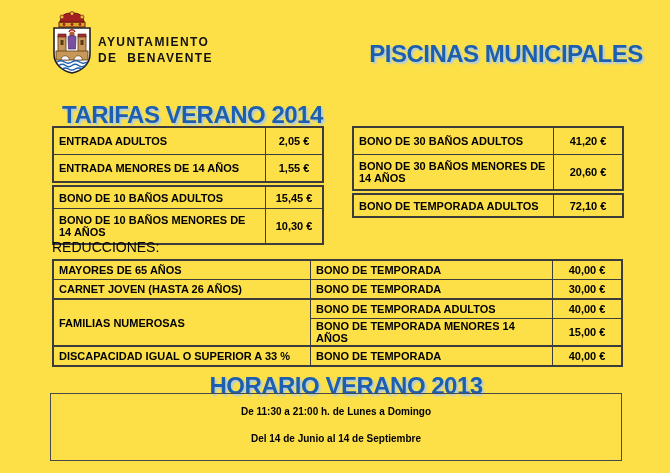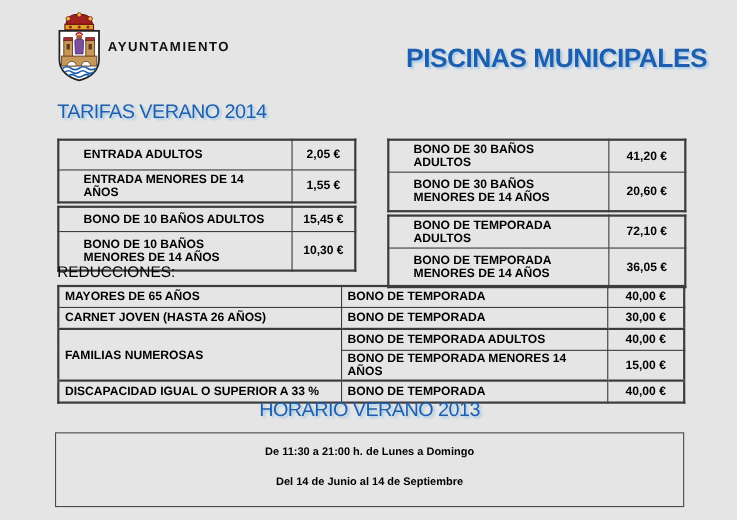--- a/index.html
+++ b/index.html
@@ -1,41 +1,41 @@
 <!DOCTYPE html>
 <html><head>
 <meta charset="utf-8">
 <style>
   html,body{margin:0;padding:0;background:#fff;}
   .page{
-    position:relative;width:670px;height:473px;background:#e5e5e5;overflow:hidden;
+    position:relative;width:670px;height:473px;background:#fde047;overflow:hidden;
     font-family:"Liberation Sans", sans-serif;color:#000;
   }
   
   .logo{position:absolute;left:49px;top:9px;width:46px;height:66px;}
   .org{position:absolute;left:98px;top:34px;font-size:12px;font-weight:bold;
        letter-spacing:1.4px;line-height:16px;color:#111;word-spacing:5px;}
   .main-title{
     position:absolute;left:356px;top:40px;width:300px;text-align:center;
     font-size:24px;font-weight:bold;color:#1d5fae;letter-spacing:-0.5px;
     text-shadow:2px 2px 2px #a9cbe9;white-space:nowrap;
   }
   .section-title{
-    position:absolute;font-size:18px;font-weight:normal;color:#1d5fae;
-    letter-spacing:-0.5px;text-shadow:2px 2px 2px #a9cbe9;white-space:nowrap;margin:0;
+    position:absolute;font-size:24px;font-weight:bold;color:#1d5fae;
+    letter-spacing:-0.5px;text-shadow:2px 2px 2px #a9cbe9;white-space:nowrap;margin:10px;
   }
   .tarifas-title{left:52px;top:91px;}
   .horario-title{left:50px;top:362px;width:572px;text-align:center;}
   
   .feebox{position:absolute;}
   .feebox table{border-collapse:collapse;width:100%;table-layout:fixed;}
   .feebox table + table{margin-top:2px;}
   .feebox td{
     border:1px solid #3c3c3c;font-size:11px;font-weight:bold;line-height:12px;
-    padding:2px 22px;vertical-align:middle;
+    padding:2px 5px;vertical-align:middle;
   }
   .feebox table{border:2px solid #3c3c3c;}
   td.prc{text-align:center;padding:2px 2px;}
   .t-left{left:52px;top:126px;width:272px;}
   .t-left td.prc{width:52px;}
   .t-right{left:352px;top:126px;width:272px;border-radius:14px;}
   .t-right td.prc{width:64px;}
   .row-1l td{height:22px;}
   .row-2l td{height:30px;}
   .row-s td{height:17px;}
@@ -97,20 +97,21 @@
 
     <g fill="none" stroke="#1d5fae" stroke-width="1.5">
       <path d="M8 53 q3.75 -2.6 7.5 0 t7.5 0 t7.5 0 t7.5 0"></path>
       <path d="M10 56.5 q3.25 -2.4 6.5 0 t6.5 0 t6.5 0 t6.5 0"></path>
       <path d="M13 60 q3.3 -2.2 6.6 0 t6.6 0 t6.6 0"></path>
     </g>
   </svg>
 
   <div class="org">
     <div>AYUNTAMIENTO</div>
+    <div>DE BENAVENTE</div>
   </div>
 
   <div class="main-title">PISCINAS MUNICIPALES</div>
 
   <h2 class="section-title tarifas-title">TARIFAS VERANO 2014</h2>
 
   <div class="feebox t-left">
     <table>
       <tbody>
           <tr class="row-1l">
@@ -148,24 +149,20 @@
         <td class="lbl">BONO DE 30 BAÑOS MENORES DE 14 AÑOS</td>
         <td class="prc">20,60 €</td>
       </tr>
     </tbody>
       </table>
     <table>
       <tbody>
           <tr class="row-s">
         <td class="lbl">BONO DE TEMPORADA ADULTOS</td>
         <td class="prc">72,10 €</td>
-      </tr>
-      <tr class="row-2l">
-        <td class="lbl">BONO DE TEMPORADA MENORES DE 14 AÑOS</td>
-        <td class="prc">36,05 €</td>
       </tr>
     </tbody>
       </table>
   </div>
 
   <h3 class="red-heading">REDUCCIONES:</h3>
 
   <div class="feebox t-red">
     <table>
       <tbody>

